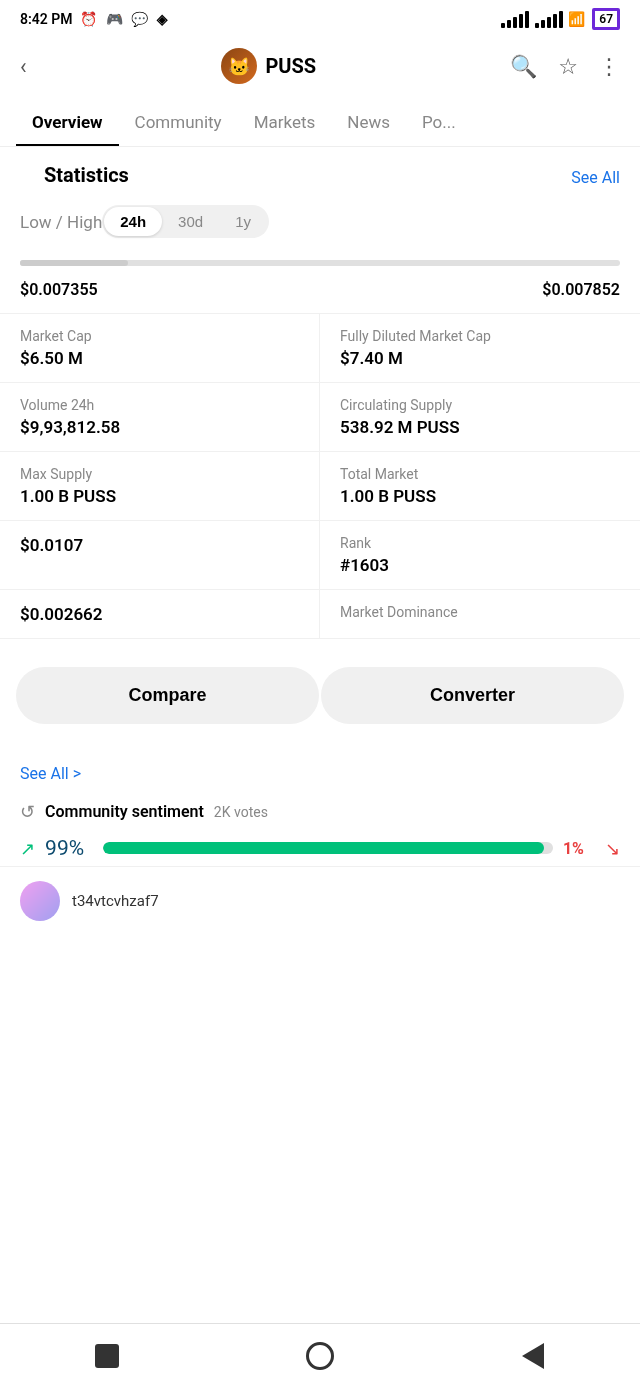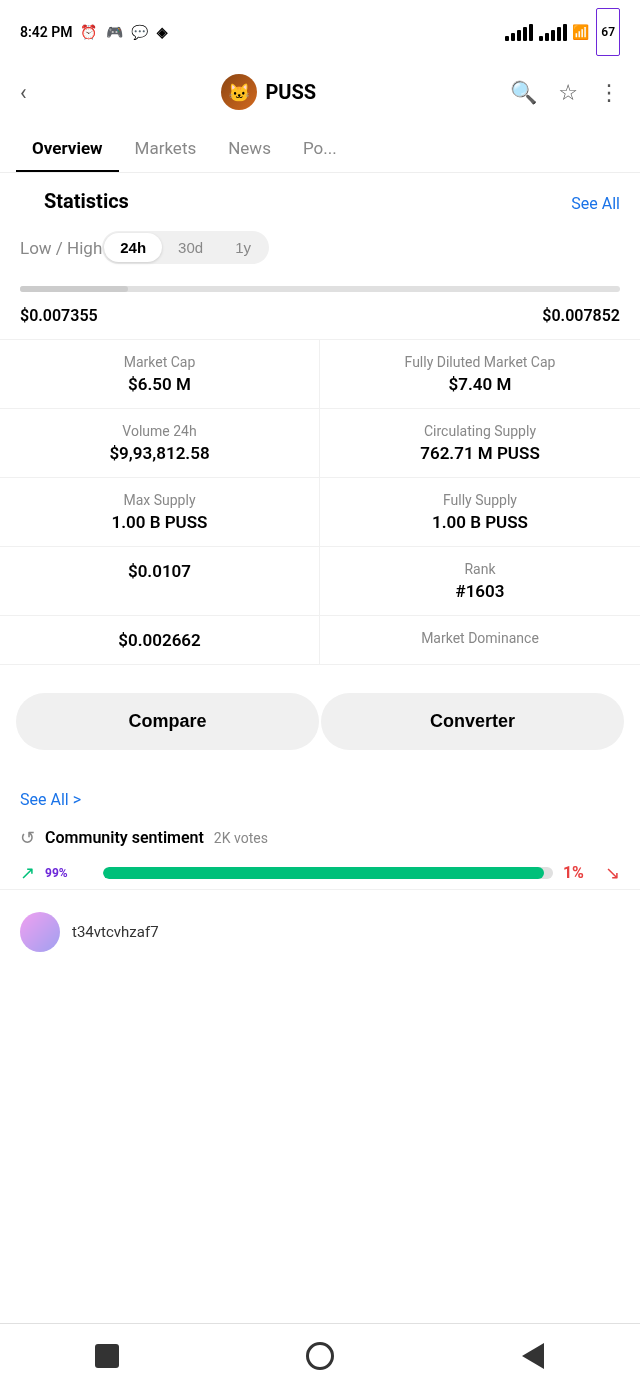--- a/index.html
+++ b/index.html
@@ -166,21 +166,20 @@
     
     .stats-grid {
       display: grid;
       grid-template-columns: 1fr 1fr;
       border-top: 1px solid #f0f0f0;
       margin: 8px 0;
     }
     .stat-cell {
       padding: 14px 20px;
       border-bottom: 1px solid #f0f0f0;
-      text-align: center;
     }
     .stat-cell:nth-child(odd) {
       border-right: 1px solid #f0f0f0;
     }
     .stat-label {
       font-size: 14px;
       color: #888;
       margin-bottom: 4px;
     }
     .stat-value {
@@ -251,23 +250,23 @@
     }
 
     
     .sentiment-bar-row {
       display: flex;
       align-items: center;
       gap: 10px;
       padding: 6px 20px;
     }
     .bull-pct {
-      font-size: 12px;
-      font-weight: 700;
-      color: #6d28d9;
+      font-size: 21px;
+      font-weight: 400;
+      color: #0c4a6e;
       min-width: 48px;
     }
     .bull-icon { font-size: 18px; color: #00c07a; }
     .sentiment-bar {
       flex: 1;
       height: 12px;
       background: #e0e0e0;
       border-radius: 6px;
       overflow: hidden;
     }
@@ -282,21 +281,21 @@
       color: #e84040;
       min-width: 32px;
     }
     .bear-icon { font-size: 18px; color: #e84040; }
 
     
     .user-row {
       display: flex;
       align-items: center;
       gap: 12px;
-      padding: 22px 20px;
+      padding: 14px 20px;
       border-top: 1px solid #f0f0f0;
     }
     .user-avatar {
       width: 40px;
       height: 40px;
       border-radius: 50%;
       background: linear-gradient(135deg, #f0a0f0, #a0a0f0);
       flex-shrink: 0;
     }
     .username {
@@ -365,21 +364,21 @@
       <div class="bar" style="height:17px;"></div>
     </div>
     <div class="signal-bars">
       <div class="bar" style="height:5px;"></div>
       <div class="bar" style="height:8px;"></div>
       <div class="bar" style="height:11px;"></div>
       <div class="bar" style="height:14px;"></div>
       <div class="bar" style="height:17px;"></div>
     </div>
     <span>📶</span>
-    <span style="font-size:12px; border:1px solid #6d28d9; padding:16px 4px; border-radius:2px;">
+    <span style="font-size:12px; border:3px solid #6d28d9; padding:1px 4px; border-radius:2px;">
       <span>67</span>
     </span>
   </div>
 </div>
 
 <div class="header">
   <span class="back-btn">‹</span>
   <div class="header-center">
     <div class="coin-avatar">🐱</div>
     <span>PUSS</span>
@@ -387,20 +386,23 @@
   <div class="header-icons">
     <span class="header-icon">🔍</span>
     <span class="header-icon">☆</span>
     <span class="header-icon">⋮</span>
   </div>
 </div>
 
 <div class="tab-bar">
   <div class="tab-item active">
     <span>Overview</span>
+  </div>
+  <div class="tab-item">
+    <span>Community</span>
   </div>
   <div class="tab-item">
     <span>Markets</span>
   </div>
   <div class="tab-item">
     <span>News</span>
   </div>
   <div class="tab-item">
     <span>Po...</span>
   </div>
@@ -438,28 +440,28 @@
   <div class="stat-cell">
     <div class="stat-label">Fully Diluted Market Cap</div>
     <div class="stat-value">$7.40 M</div>
   </div>
   <div class="stat-cell">
     <div class="stat-label">Volume 24h</div>
     <div class="stat-value">$9,93,812.58</div>
   </div>
   <div class="stat-cell">
     <div class="stat-label">Circulating Supply</div>
-    <div class="stat-value">762.71 M PUSS</div>
+    <div class="stat-value">538.92 M PUSS</div>
   </div>
   <div class="stat-cell">
     <div class="stat-label">Max Supply</div>
     <div class="stat-value">1.00 B PUSS</div>
   </div>
   <div class="stat-cell">
-    <div class="stat-label">Fully Supply</div>
+    <div class="stat-label">Total Market</div>
     <div class="stat-value">1.00 B PUSS</div>
   </div>
   <div class="stat-cell">
     <div class="stat-value">$0.0107</div>
   </div>
   <div class="stat-cell">
     <div class="stat-label">Rank</div>
     <div class="stat-value">#1603</div>
   </div>
   <div class="stat-cell">

